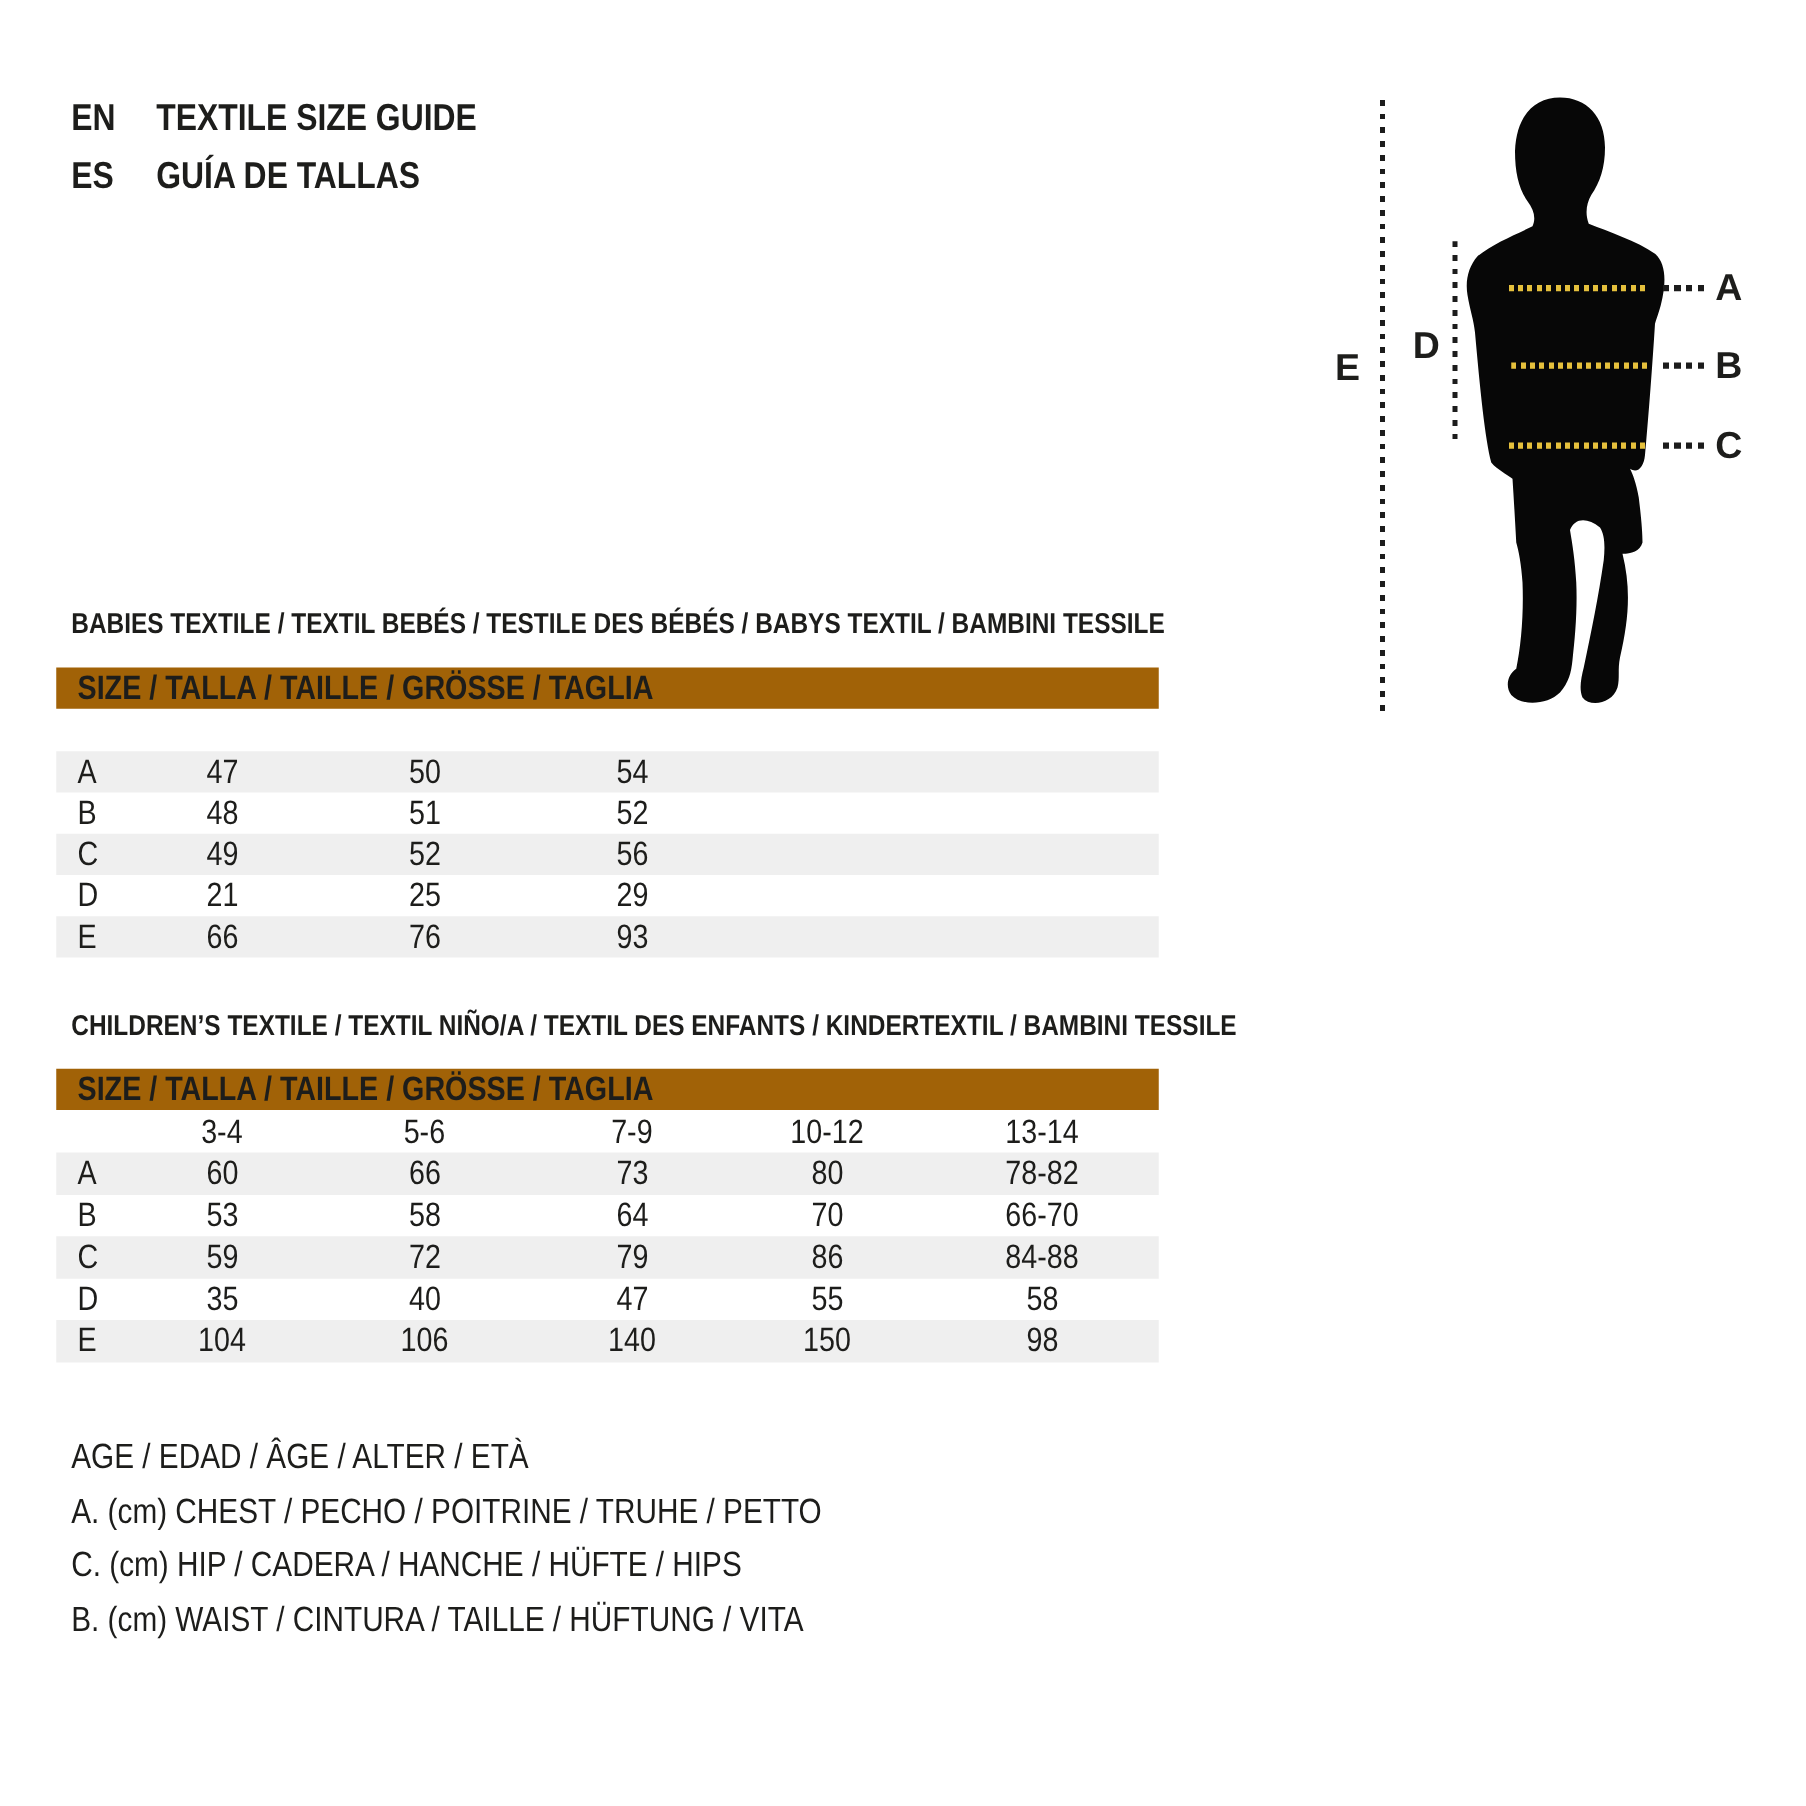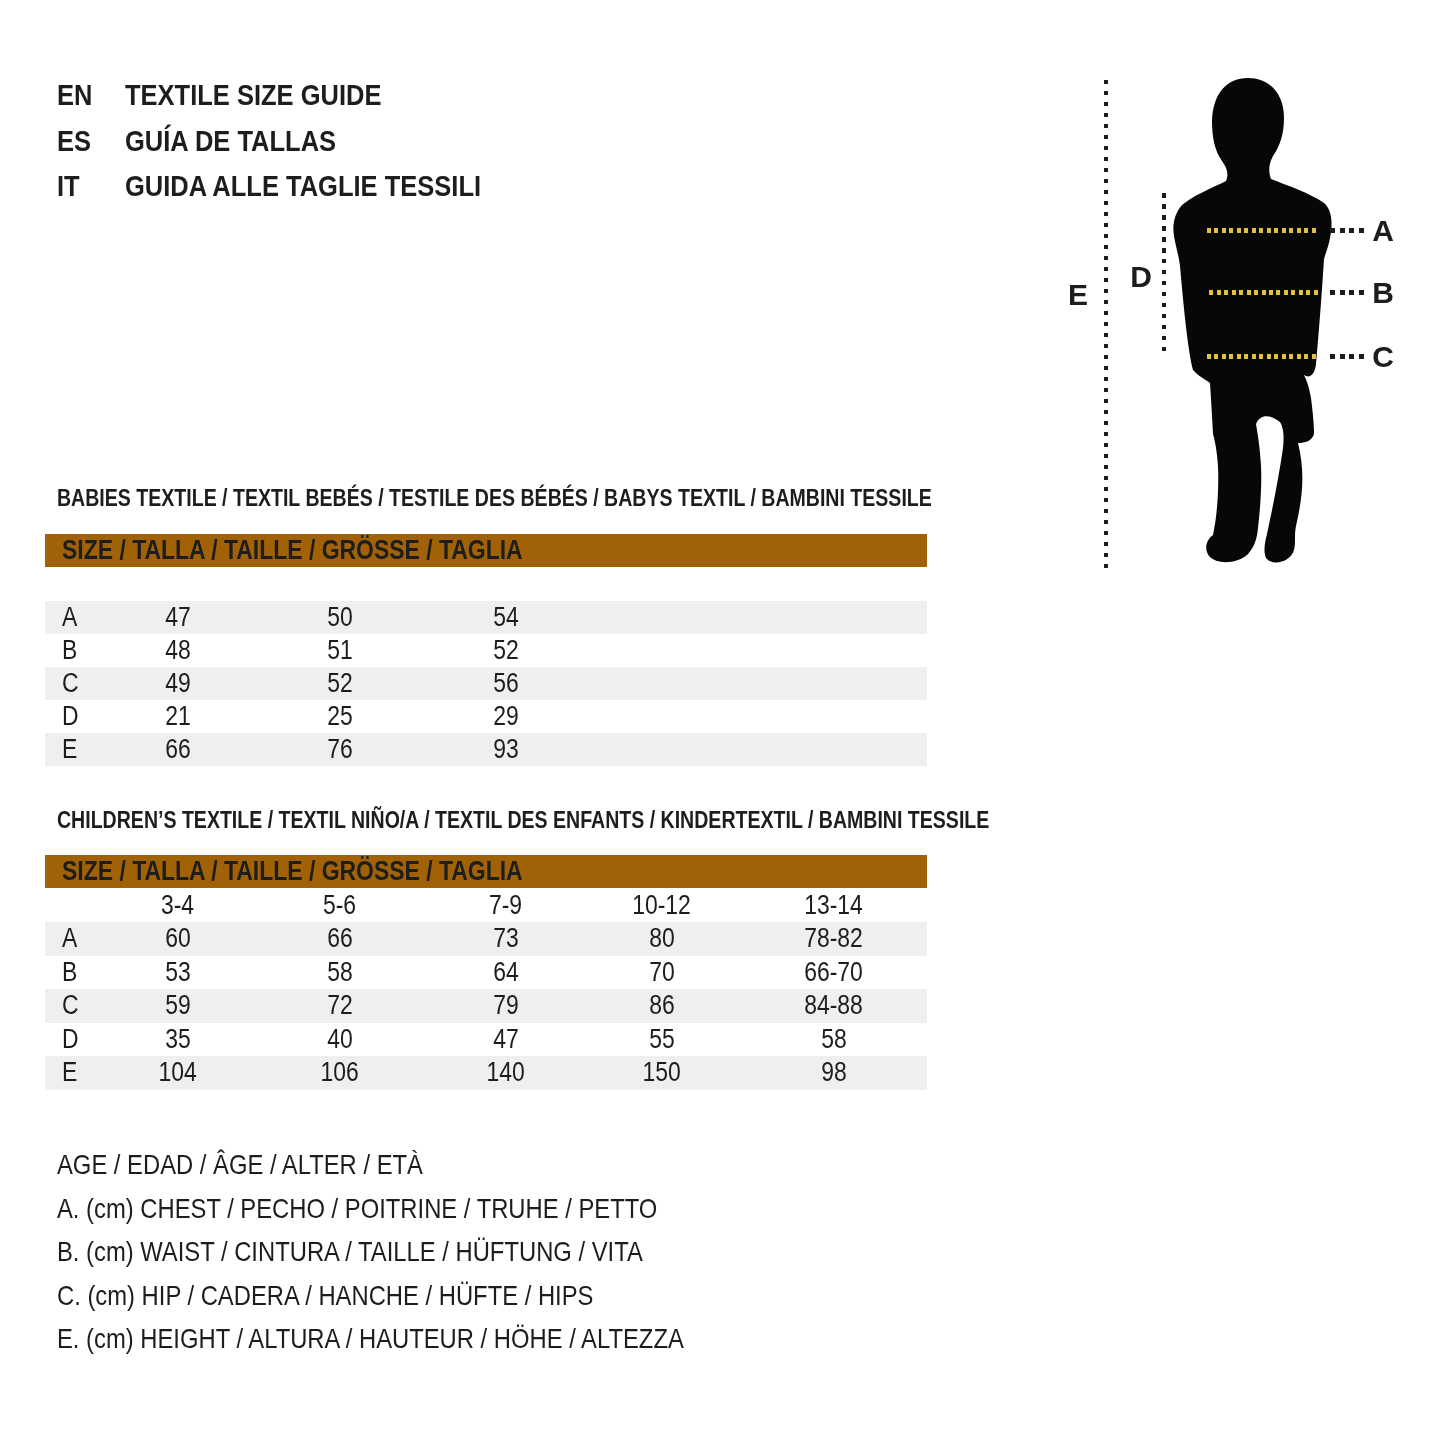--- a/index.html
+++ b/index.html
@@ -42,21 +42,20 @@
   .silhouette{position:absolute;left:1172px;top:76px;width:175px;height:494px;}
 </style>
 </head>
 <body>
 
 <div class="page" style="--gold:#e5c03c;">
 
   <div class="lang-block">
     <div class="lang-row"><span class="cx"><span class="lang-code">EN</span><span>TEXTILE SIZE GUIDE</span></span></div>
     <div class="lang-row"><span class="cx"><span class="lang-code">ES</span><span>GUÍA DE TALLAS</span></span></div>
-    <div class="lang-row"><span class="cx"><span class="lang-code">IT</span><span>GUIDA ALLE TAGLIE TESSILI</span></span></div>
   </div>
 
   <div class="vline" style="left:1104px;top:80px;height:490px;"></div>
   <div class="vline" style="left:1162px;top:193px;height:160px;"></div>
   <span class="fig-label" style="left:1061px;top:279px;">E</span>
   <span class="fig-label" style="left:1124px;top:261px;">D</span>
 
   <svg class="silhouette" viewBox="0 0 175 494">
     <path fill="#070707" d="M 76 2
       C 97 2 112 17 112 42
@@ -192,18 +191,17 @@
       <span class="cell c2"><span class="cxc">106</span></span>
       <span class="cell c3"><span class="cxc">140</span></span>
       <span class="cell c4"><span class="cxc">150</span></span>
       <span class="cell c5"><span class="cxc">98</span></span>
     </div>
   </div>
 
   <div class="legend">
     <div class="legend-line"><span class="cx">AGE / EDAD / ÂGE / ALTER / ETÀ</span></div>
     <div class="legend-line"><span class="cx">A. (cm) CHEST / PECHO / POITRINE / TRUHE / PETTO</span></div>
+    <div class="legend-line"><span class="cx">C. (cm) HIP / CADERA / HANCHE / HÜFTE / HIPS</span></div>
     <div class="legend-line"><span class="cx">B. (cm) WAIST / CINTURA / TAILLE / HÜFTUNG / VITA</span></div>
-    <div class="legend-line"><span class="cx">C. (cm) HIP / CADERA / HANCHE / HÜFTE / HIPS</span></div>
-    <div class="legend-line"><span class="cx">E. (cm) HEIGHT / ALTURA / HAUTEUR / HÖHE / ALTEZZA</span></div>
   </div>
 
 </div>
 
 </body></html>

